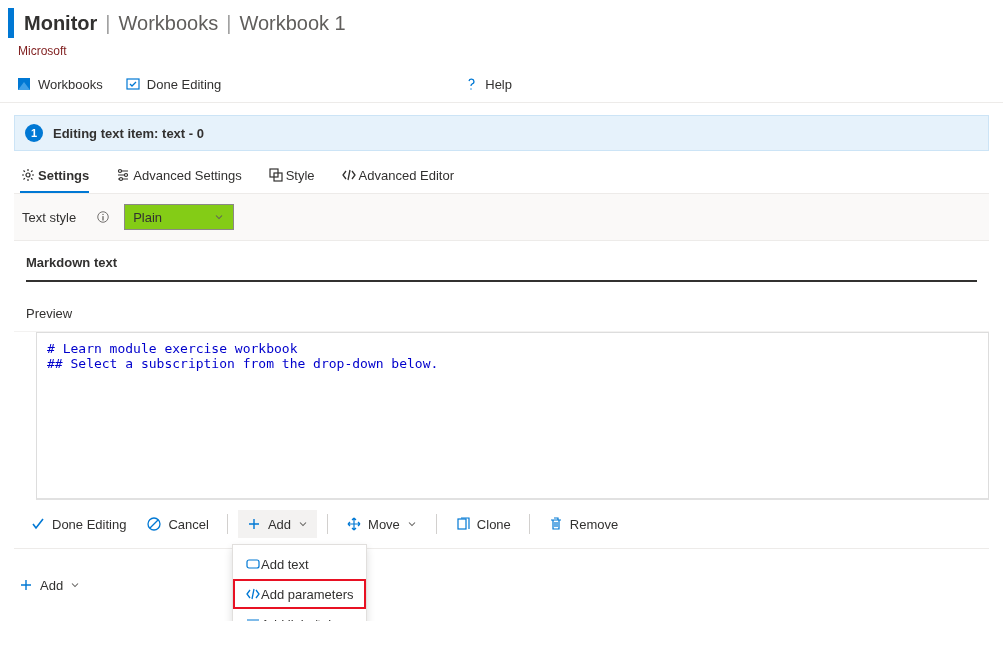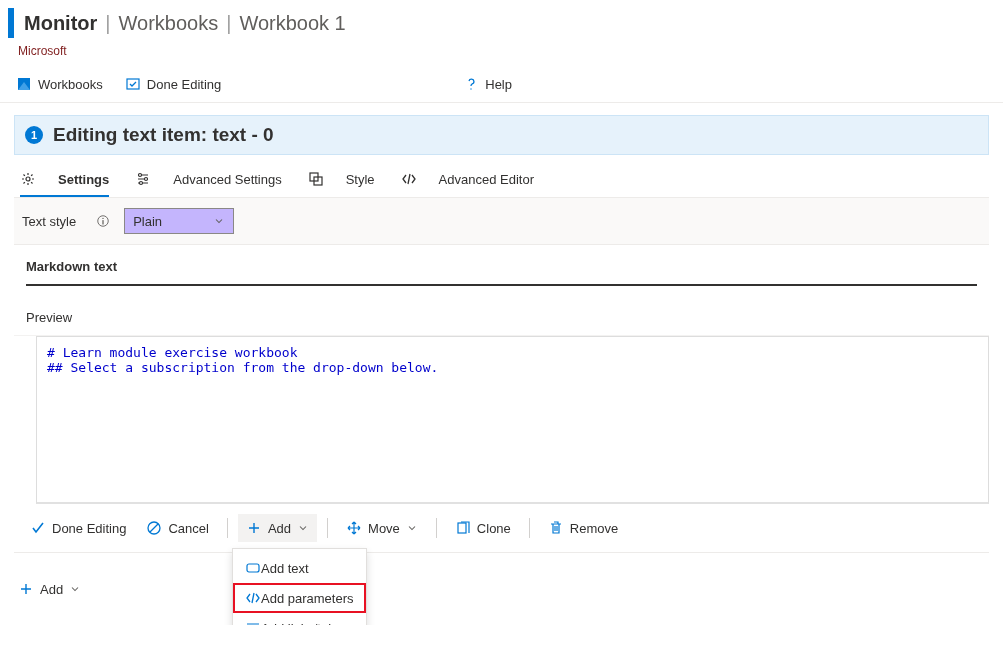--- a/index.html
+++ b/index.html
@@ -14,30 +14,30 @@
   .org { font-size: 12px; color: #7f1d1d; padding: 0 0 8px 18px; }
 
   .toolbar { display: flex; align-items: center; gap: 22px; padding: 10px 16px; border-bottom: 1px solid #edebe9; }
   .toolbar .tb-item { display: flex; align-items: center; gap: 6px; cursor: pointer; }
   .toolbar .tb-item svg { width: 16px; height: 16px; }
   .tb-icon-only { cursor: pointer; display:flex; align-items:center; }
   
   .content { padding: 12px 14px 0 14px; }
   .edit-header { background: #e6f2fb; border: 1px solid #cce4f6; display: flex; align-items: center; padding: 8px 10px; gap: 10px; }
   .step-badge { width: 18px; height: 18px; border-radius: 50%; background: #0078d4; color: #fff; font-size: 11px; font-weight: 600; display: flex; align-items: center; justify-content: center; }
-  .edit-title { font-size: 19px; font-weight: 600; }
+  .edit-title { font-size: 13px; font-weight: 600; }
 
   .tabs1 { display: flex; align-items: center; gap: 26px; padding: 10px 6px 0 6px; border-bottom: 1px solid #edebe9; }
-  .tab { display: flex; align-items: center; gap: 22px; padding: 6px 0 10px 0; cursor: pointer; color: #323130; }
+  .tab { display: flex; align-items: center; gap: 2px; padding: 6px 0 10px 0; cursor: pointer; color: #323130; }
   .tab.active { border-bottom: 2px solid #0078d4; font-weight: 600; padding-bottom: 8px; }
   .tab svg { width: 16px; height: 16px; }
 
   .style-row { background: #faf9f8; border-bottom: 1px solid #edebe9; padding: 10px 8px; display: flex; align-items: center; gap: 14px; }
   .style-label { display: flex; align-items: center; gap: 20px; color: #323130; }
-  .select { background: #c4b5fd; border: 1px solid #8a8886; height: 26px; display: flex; align-items: center; justify-content: space-between; padding: 0 8px; min-width: 110px; cursor: pointer; }
+  .select { background: #84cc16; border: 1px solid #8a8886; height: 26px; display: flex; align-items: center; justify-content: space-between; padding: 0 8px; min-width: 110px; cursor: pointer; }
 
   .tabs2 { display: flex; gap: 24px; padding: 14px 12px 0 12px; border-bottom: 1px solid #f3f2f1; flex-direction: column; }
   .tab2 { padding-bottom: 10px; cursor: pointer; color: #323130; }
   .tab2.active { font-weight: 600; border-bottom: 2px solid #323130; }
 
   .editor { margin: 0 0 0 22px; border: 1px solid #ddd; border-bottom: 2px solid #e1e1e1; padding: 8px 10px; font-family: "Consolas", monospace; font-size: 13px; color: #0000cc; height: 168px; overflow: hidden; white-space: pre; }
 
   .cmdbar { display: flex; align-items: center; gap: 4px; padding: 10px 4px 10px 8px; border-bottom: 1px solid #edebe9; position: relative; }
   .cmd-btn { display: flex; align-items: center; gap: 6px; padding: 6px 8px; cursor: pointer; }
   .cmd-btn.hover { background: #f3f2f1; }

